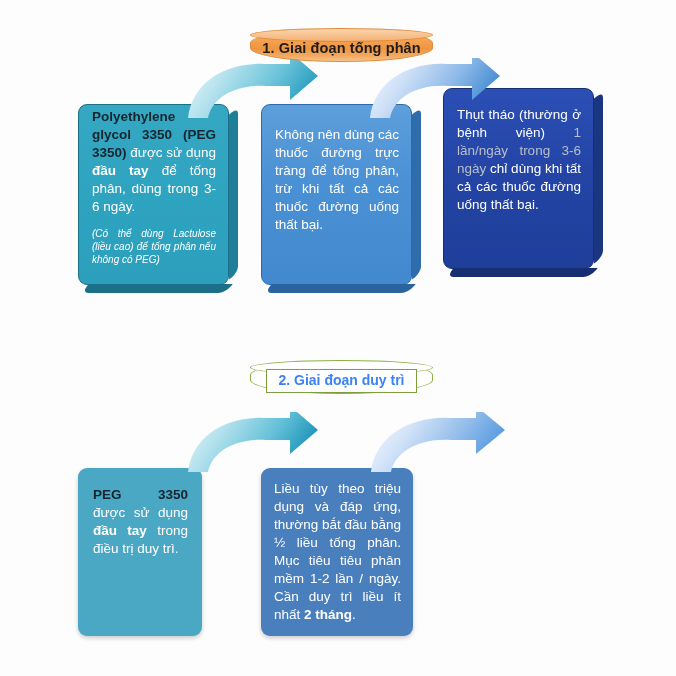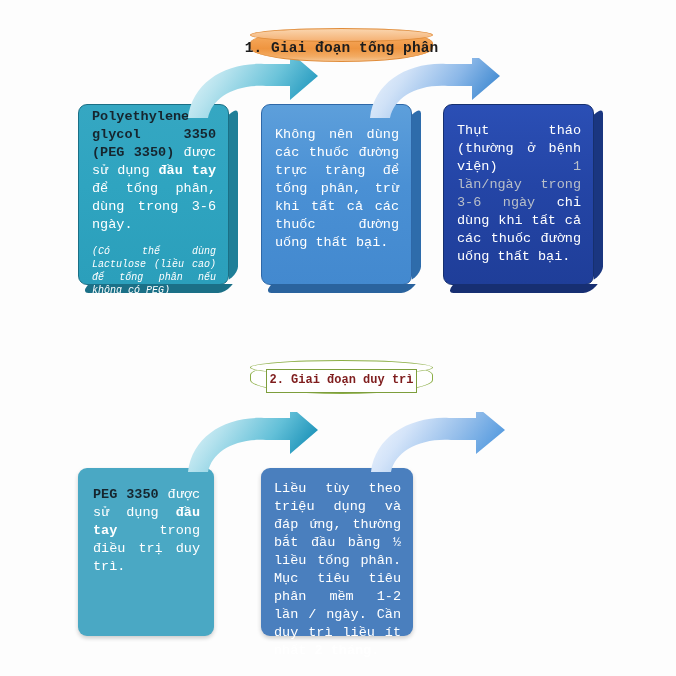--- a/index.html
+++ b/index.html
@@ -12,21 +12,20 @@
     height: 676px;
     position: relative;
     overflow: hidden;
     font-family: "Liberation Sans", sans-serif;
     background: #fdfdfd;
   }
 
   .stage {
     position: absolute;
     inset: 0;
-    font-family: Liberation Mono, monospace;
   }
 
   
   .cyl {
     position: absolute;
     display: flex;
     align-items: center;
     justify-content: center;
     z-index: 6;
   }
@@ -100,22 +99,22 @@
     left: 16px;
     right: 16px;
     top: 8px;
     bottom: 1px;
     background: #ffffff;
     border: 1.2px solid #7d9e3c;
     box-sizing: border-box;
     z-index: 2;
   }
   #header-stage-2 .cyl-label {
-    color: #7f1d1d;
-    font-size: 12px;
+    color: #3b82f6;
+    font-size: 14px;
     margin-top: 5px;
   }
 
   
   .box {
     position: absolute;
     box-sizing: border-box;
     z-index: 4;
   }
   .box .face {
@@ -204,42 +203,42 @@
   #box-no-rectal .face {
     background: linear-gradient(180deg, #5d9fdb 0%, #4a90d4 45%, #4389cf 100%);
     border: 1px solid #2e68a8;
   }
   #box-no-rectal .side { background: #2e6cab; }
   #box-no-rectal .bottom { background: #2a639e; }
   #box-no-rectal .txt { font-size: 13.5px; }
 
   #box-enema {
     left: 443px;
-    top: 104px;
+    top: 88px;
     width: 151px;
     height: 181px;
     padding: 18px 13px 10px 14px;
   }
   #box-enema .face {
     background: linear-gradient(180deg, #2b4fb5 0%, #2445a6 45%, #1f3e99 100%);
     border: 1px solid #16306f;
   }
   #box-enema .side { background: #1a3680; }
   #box-enema .bottom { background: #172f72; }
   #box-enema .txt { font-size: 13.5px; }
 
   
   .box2d .face {
     box-shadow: 0 2px 4px rgba(0,0,0,0.22), 0 0 0 2px rgba(255,255,255,0.9);
   }
 
   #box-maint-peg {
     left: 78px;
     top: 468px;
-    width: 136px;
+    width: 124px;
     height: 168px;
     padding: 18px 14px 10px 15px;
   }
   #box-maint-peg .face {
     background: #4aa8c4;
   }
   #box-maint-peg .txt { font-size: 13.5px; }
 
   #box-maint-dose {
     left: 261px;

